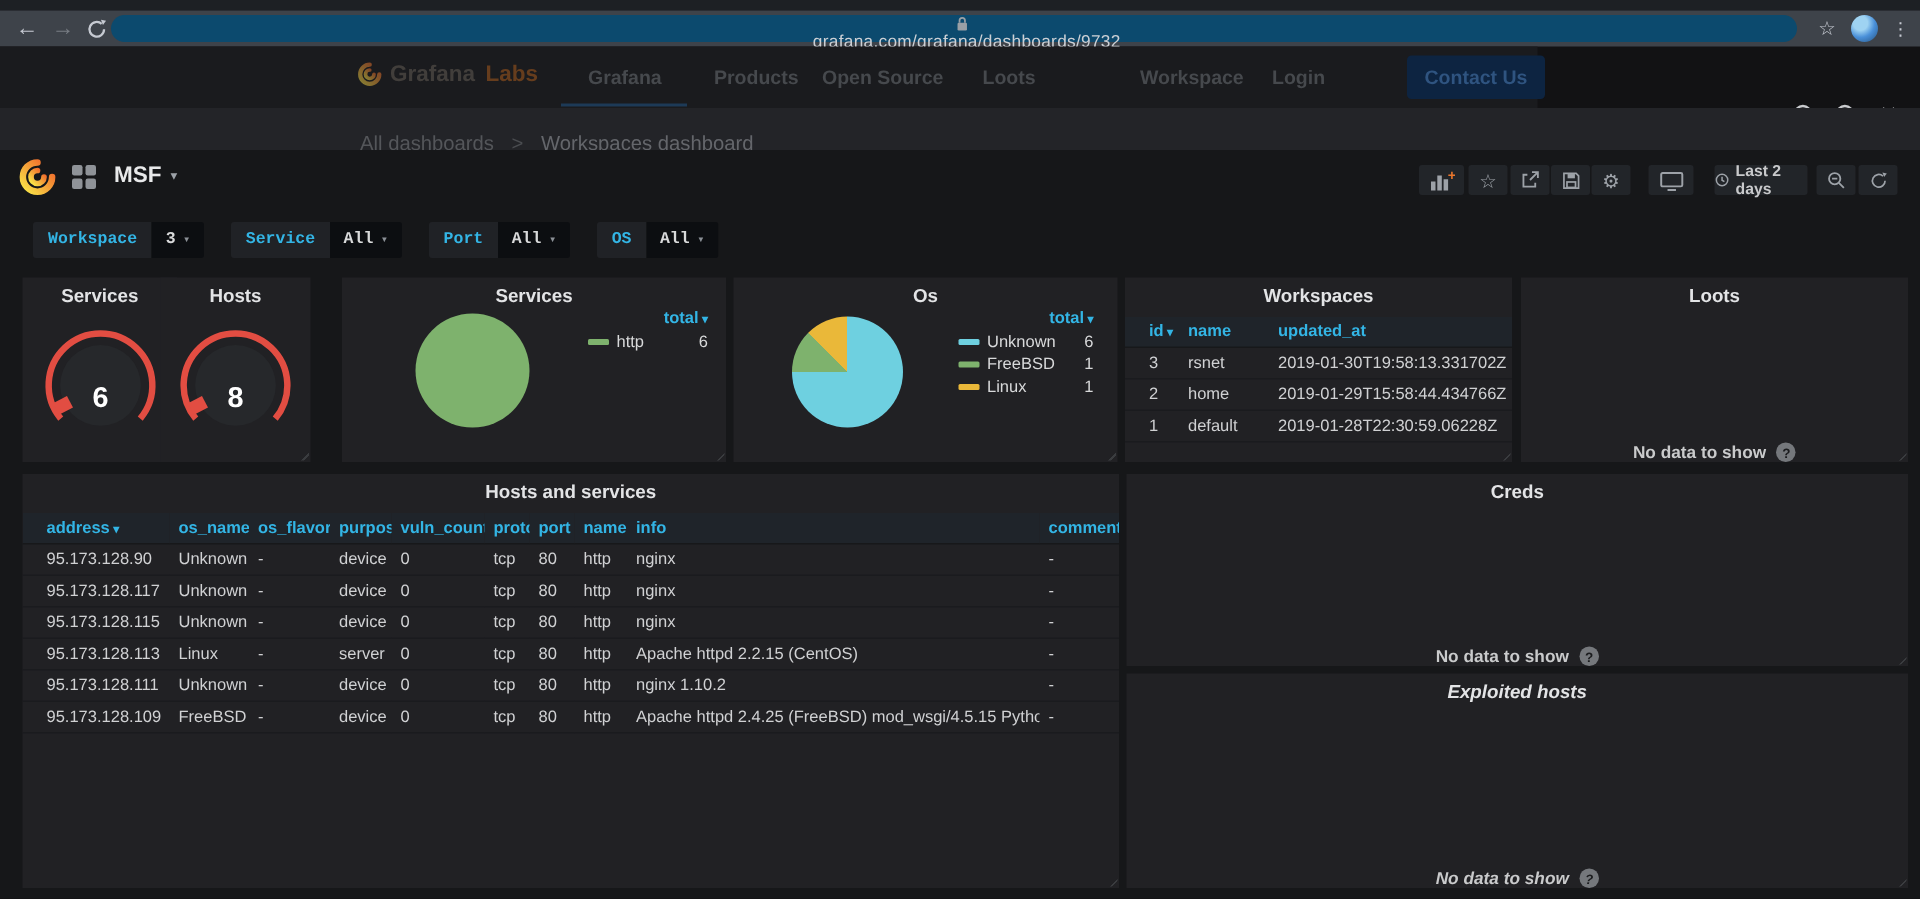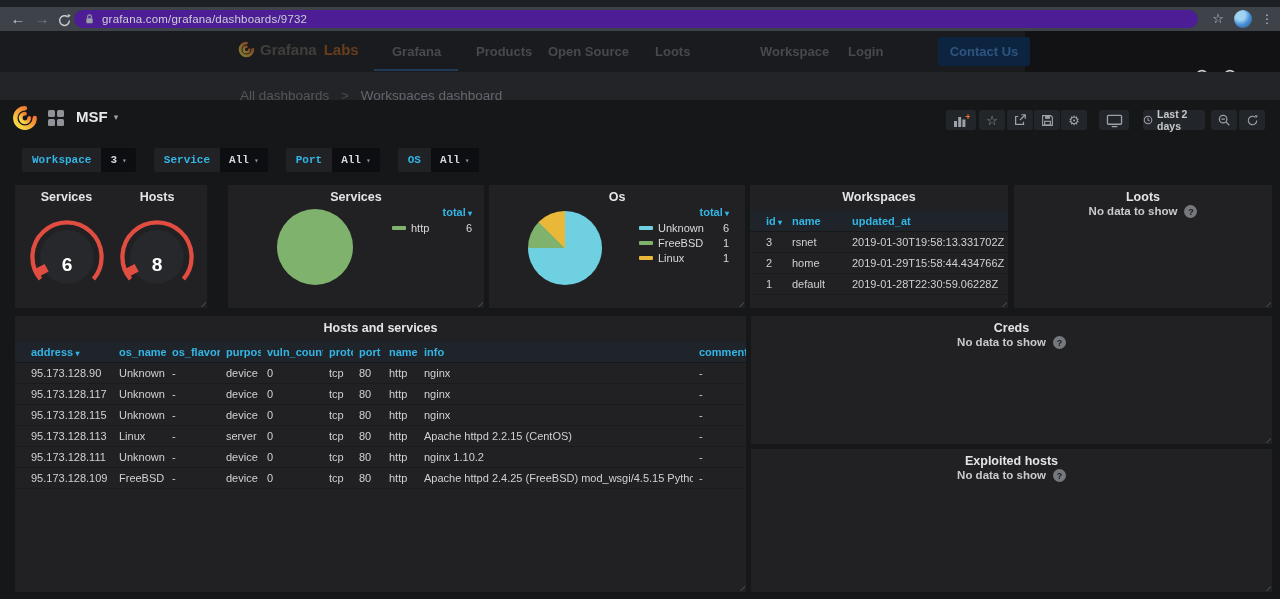--- a/index.html
+++ b/index.html
@@ -4,22 +4,22 @@
 <style>
   html,body{margin:0;padding:0;width:1280px;height:599px;overflow:hidden;
     background:#121214;font-family:"Liberation Sans",sans-serif;
     -webkit-font-smoothing:antialiased;}
   .abs{position:absolute;}
   
   #tabstrip{top:0;left:0;width:1280px;height:7px;background:#1d2024;}
   #toolbar{top:7px;left:0;width:1280px;height:24px;background:#3e434a;}
   .tb-ic{position:absolute;top:0;height:24px;line-height:24px;font-size:15px;color:#c6cad2;text-align:center;width:20px;}
   .tb-ic.dim{color:#787d84;}
-  #omnibox{left:74px;top:3px;width:1124px;height:18px;border-radius:9px;background:#4c1d95;
-    display:flex;align-items:center;padding-left:10px;box-sizing:border-box;}
+  #omnibox{left:74px;top:3px;width:1124px;height:18px;border-radius:9px;background:#0c4a6e;
+    display:flex;align-items:center;padding-left:10px;box-sizing:border-box;flex-direction:column;}
   #omnibox .url{font-size:11.5px;color:#ccd0d5;margin-left:7px;letter-spacing:.2px;}
   #avatar{left:1234px;top:3px;width:18px;height:18px;border-radius:50%;
     background:radial-gradient(circle at 35% 30%,#9fd3f2 0 28%,#4a90d9 55%,#24517e 100%);}
   
   #siteheader{top:31px;left:0;width:1025px;height:41px;background:#1a1b1e;}
   #sitelogo{left:238px;top:10px;display:flex;align-items:center;gap:5px;opacity:.75;}
   #sitelogo .brand{font-size:15px;font-weight:bold;color:#4f4a45;}
   #sitelogo .brand-suffix{font-size:15px;font-weight:bold;color:#80491d;margin-left:2px;}
   .nav-item{position:absolute;top:0;height:41px;line-height:41px;font-size:13px;font-weight:bold;color:#46494d;cursor:pointer;}
   #site-nav .nav-item:nth-child(1){left:392px;}
@@ -69,42 +69,42 @@
     background:linear-gradient(135deg,transparent 62%,#3a3c3f 62%,#3a3c3f 74%,transparent 74%);}
   .panel-title{text-align:center;font-size:12.5px;font-weight:bold;color:#e3e4e6;padding-top:5px;height:15px;cursor:pointer;}
   #p-services-gauge{left:15px;top:85px;width:103px;height:123px;}
   #p-hosts-gauge{left:107px;top:85px;width:100px;height:123px;}
   #p-services-pie{left:228px;top:85px;width:256px;height:123px;}
   #p-os-pie{left:489px;top:85px;width:256px;height:123px;}
   #p-workspaces{left:750px;top:85px;width:258px;height:123px;}
   #p-loots{left:1014px;top:85px;width:258px;height:123px;}
   #p-hosts{left:15px;top:216px;width:731px;height:276px;}
   #p-creds{left:751px;top:216px;width:521px;height:128px;}
-  #p-exploited{left:751px;top:349px;width:521px;height:143px;}
+  #p-exploited{left:751px;top:349px;width:521px;height:143px;font-style:italic;}
   .gauge-svg{display:block;margin:0 auto;width:96px;height:100px;}
   .pie{position:absolute;border-radius:50%;}
   #p-services-pie .pie{left:49px;top:24px;width:76px;height:76px;}
   #p-os-pie .pie{left:39px;top:26px;width:74px;height:74px;}
   .legend{position:absolute;top:21px;}
   #p-services-pie .legend{right:12px;width:80px;}
   #p-os-pie .legend{right:16px;width:90px;}
   .legend-header{text-align:right;color:#33b5e5;font-size:11px;font-weight:bold;margin-bottom:4px;cursor:pointer;}
   .legend-row{display:flex;align-items:center;gap:5px;margin-bottom:3px;}
   .legend-dash{width:14px;height:4px;border-radius:1px;flex:0 0 auto;}
   .legend-name{flex:1;font-size:11px;color:#d8d9da;cursor:pointer;}
   .legend-val{font-size:11px;color:#d8d9da;text-align:right;}
   .gtable{border-collapse:collapse;table-layout:fixed;width:100%;font-size:11px;margin-top:6px;}
   .gtable th{background:#1f242a;color:#33b5e5;font-weight:bold;text-align:left;
     padding:4px 4px 4px 6px;border-bottom:1px solid #17181a;white-space:nowrap;overflow:hidden;cursor:pointer;}
   .gtable td{color:#d0d1d3;padding:4px 4px 4px 6px;border-bottom:1px solid #1a1b1e;
     white-space:nowrap;overflow:hidden;}
   .gtable .pad1{padding-left:16px;}
   .sort-caret{font-size:8px;color:#33b5e5;}
   .panel-body-center{position:absolute;left:0;right:0;top:20px;bottom:0;
-    display:flex;align-items:flex-start;justify-content:center;gap:7px;}
+    display:flex;align-items:flex-end;justify-content:center;gap:7px;}
   .nodata{font-size:11.5px;color:#c9cacb;font-weight:bold;}
   .help-ic{width:13px;height:13px;border-radius:50%;background:#75787c;color:#1b1c1e;
     font-size:9px;font-weight:bold;display:flex;align-items:center;justify-content:center;cursor:pointer;}
   svg .st{stroke:#9da2a8;fill:none;stroke-width:1.4;}
   svg .fl{fill:#9da2a8;}
   svg .stc{stroke:#c6cad2;fill:none;stroke-width:1.6;}
   svg .stl{stroke:#c9cbce;fill:none;stroke-width:1.6;}
 </style>
 </head>
 <body>

